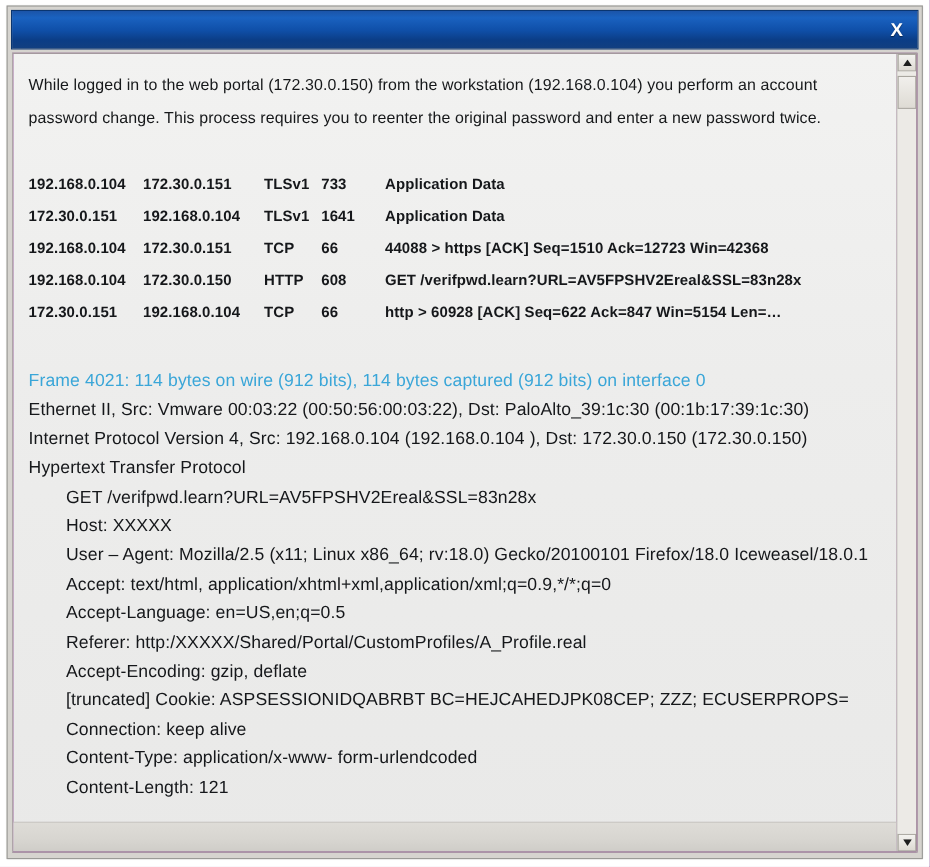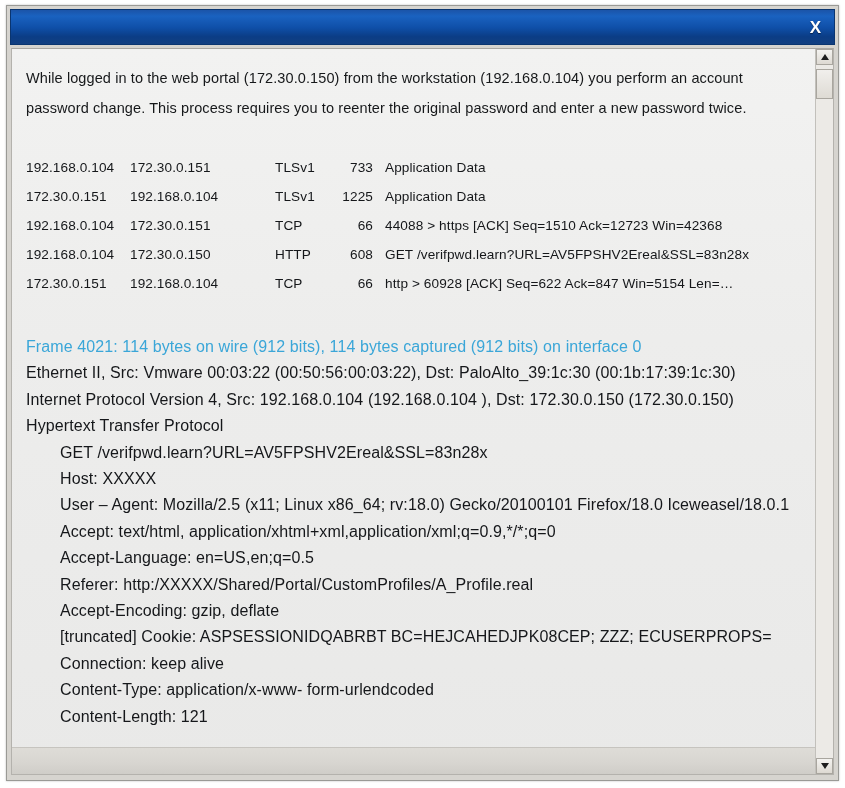--- a/index.html
+++ b/index.html
@@ -135,29 +135,30 @@
     letter-spacing: 0.1px;
   }
 
   #packet-list {
     margin-top: 30px;
     padding: 0 14px 0 14px;
     font-size: 13.6px;
     color: #15171a;
     line-height: 29px;
     letter-spacing: 0.1px;
+    font-weight: bold;
   }
   .pkt-row {
     display: flex;
     white-space: nowrap;
   }
   .c-src   { width: 104px; flex: 0 0 104px; }
   .c-dst   { width: 110px; flex: 0 0 110px; }
-  .c-proto { width: 52px;  flex: 0 0 52px; margin-left: 35px; }
-  .c-len   { width: 46px;  flex: 0 0 46px; text-align: right; padding-right: 12px; }
+  .c-proto { width: 52px;  flex: 0 0 52px; }
+  .c-len   { width: 46px;  flex: 0 0 46px; padding-right: 12px; }
   .c-info  { flex: 1 1 auto; }
 
   #detail-tree {
     margin-top: 36px;
     padding: 0 14px 0 14px;
     font-size: 16px;
     color: #15171a;
     line-height: 26.4px;
     letter-spacing: 0.1px;
   }
@@ -196,21 +197,21 @@
             <span class="c-src">192.168.0.104</span>
             <span class="c-dst">172.30.0.151</span>
             <span class="c-proto">TLSv1</span>
             <span class="c-len">733</span>
             <span class="c-info">Application Data</span>
           </div>
           <div class="pkt-row">
             <span class="c-src">172.30.0.151</span>
             <span class="c-dst">192.168.0.104</span>
             <span class="c-proto">TLSv1</span>
-            <span class="c-len">1225</span>
+            <span class="c-len">1641</span>
             <span class="c-info">Application Data</span>
           </div>
           <div class="pkt-row">
             <span class="c-src">192.168.0.104</span>
             <span class="c-dst">172.30.0.151</span>
             <span class="c-proto">TCP</span>
             <span class="c-len">66</span>
             <span class="c-info">44088 &gt; https  [ACK]  Seq=1510 Ack=12723  Win=42368</span>
           </div>
           <div class="pkt-row">

